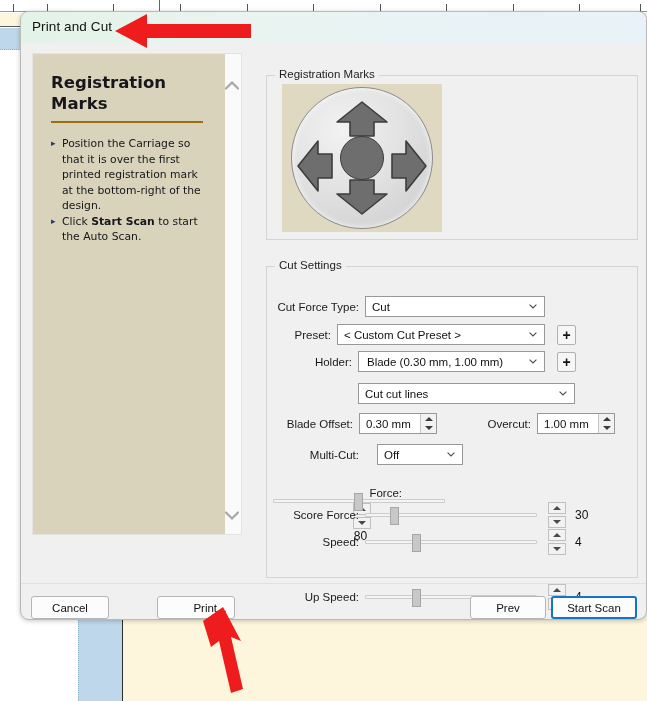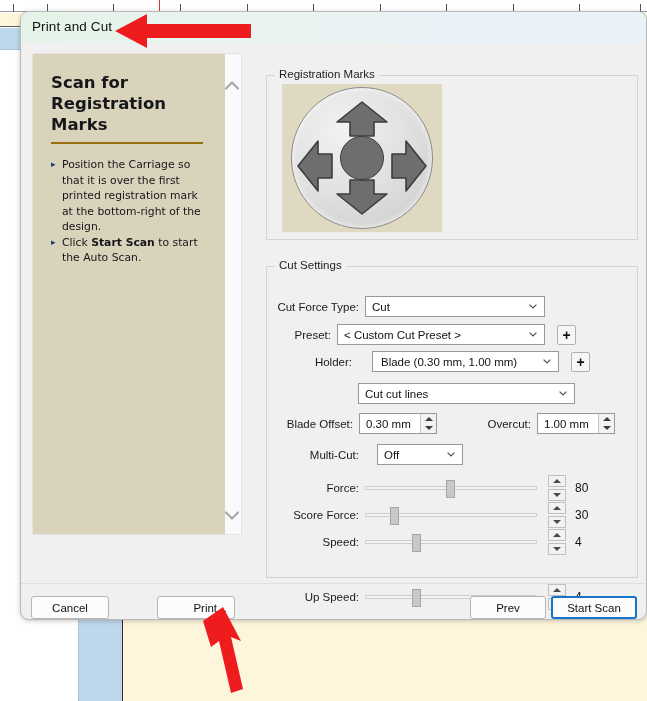--- a/index.html
+++ b/index.html
@@ -264,21 +264,20 @@
 
 <div id="dialog">
 
   <div id="titlebar">
     <div id="dialog-title">Print and Cut</div>
   </div>
 
   <div id="instruction-wrap">
     <div id="instruction-panel">
       <div id="instr-title">
-        <div>Scan for</div>
         <div>Registration Marks</div>
       </div>
       <div id="instr-rule"></div>
 
       <div class="instr-item">
         <span class="instr-bullet">▸</span>
         <span class="instr-text">Position the Carriage so that it is over the first printed registration mark at the bottom-right of the design.</span>
       </div>
       <div class="instr-item">
         <span class="instr-bullet">▸</span>
@@ -338,21 +337,21 @@
             <path d="M0.6 0.6 L4 4 L7.4 0.6" stroke="#4a4a4a" stroke-width="1.1" fill="none"></path>
           </svg>
       </div>
       <div class="plusbtn" style="margin-left:12px;">
         <span>+</span>
       </div>
     </div>
 
     <div class="frow" style="left:0px; top:84px; width:100%;">
       <span class="flabel" style="width:85px;">Holder:</span>
-      <div class="combo" style="margin-left:20px; width:187px;padding-left:8px;">
+      <div class="combo" style="margin-left:6px; width:187px;padding-left:8px;">
         <span>Blade (0.30 mm, 1.00 mm)</span>
         <svg class="chev" viewBox="0 0 8 5">
             <path d="M0.6 0.6 L4 4 L7.4 0.6" stroke="#4a4a4a" stroke-width="1.1" fill="none"></path>
           </svg>
       </div>
       <div class="plusbtn" style="margin-left:12px;">
         <span>+</span>
       </div>
     </div>
 
@@ -387,21 +386,21 @@
     <div class="frow" style="left:0px; top:177px; width:100%;">
       <span class="flabel" style="width:92px;">Multi-Cut:</span>
       <div class="combo" style="margin-left:18px; width:86px;">
         <span>Off</span>
         <svg class="chev" viewBox="0 0 8 5">
             <path d="M0.6 0.6 L4 4 L7.4 0.6" stroke="#4a4a4a" stroke-width="1.1" fill="none"></path>
           </svg>
       </div>
     </div>
 
-    <div class="slider-row" style="left:0px; top:208px;">
+    <div class="slider-row" style="left:0px; top:220px;flex-direction:column;">
       <span class="slider-label" style="width:92px;">Force:</span>
       <div class="slider-track" style="margin-left:6px;">
         <div class="slider-thumb" style="left:47%"></div>
       </div>
       <div class="stepper" style="margin-left:11px;">
         <div class="sbtn">
             <div class="tri tri-up"></div>
           </div>
         <div class="sbtn">
             <div class="tri tri-dn"></div>

